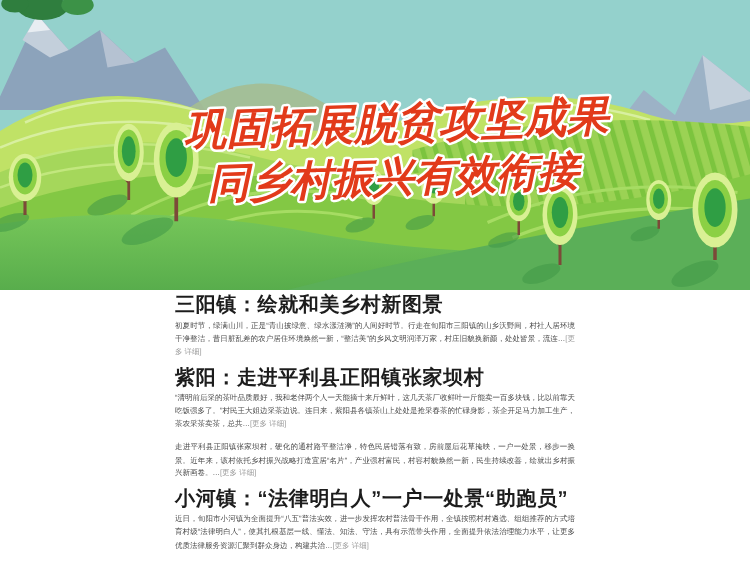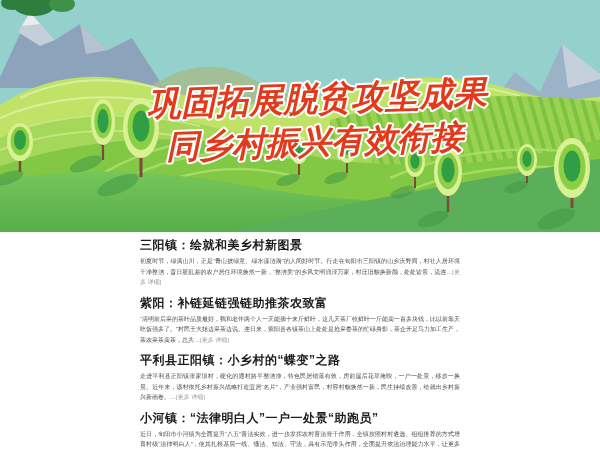--- a/index.html
+++ b/index.html
@@ -5,21 +5,21 @@
   html,body{margin:0;padding:0;}
   body{
     width:600px;height:452px;overflow:hidden;background:#ffffff;
     font-family:"Liberation Sans","DejaVu Sans",sans-serif;
   }
   .banner{position:relative;width:600px;height:232px;overflow:hidden;}
   .banner svg{display:block;}
   .content{width:320px;margin:0 auto;padding-top:6px;}
   .article{margin-bottom:8px;}
   .article h3{
-    margin:0 0 4px 0;font-size:12px;line-height:14px;font-weight:bold;
+    margin:0 0 4px 0;font-size:16px;line-height:14px;font-weight:bold;
     color:#1c1c1c;letter-spacing:.5px;cursor:pointer;
   }
   .article p{
     margin:0;font-size:6px;line-height:10.5px;color:#4a4a4a;
     text-align:justify;word-break:break-all;
   }
   .article a.more{color:#9a9a9a;text-decoration:none;cursor:pointer;}
   .slogan-text{
     font-family:"DejaVu Sans","Liberation Sans",sans-serif;
     font-weight:bold;font-style:italic;
@@ -181,26 +181,25 @@
 </div>
 
 <div class="content">
 
   <div class="article">
     <h3>三阳镇：绘就和美乡村新图景</h3>
     <p><span>初夏时节，绿满山川，正是“青山披绿意、绿水漾涟漪”的人间好时节。行走在旬阳市三阳镇的山乡沃野间，村社人居环境干净整洁，昔日脏乱差的农户居住环境焕然一新，“整洁美”的乡风文明润泽万家，村庄旧貌换新颜，处处皆景，流连…</span><a class="more">[更多 详细]</a></p>
   </div>
 
   <div class="article">
-    <h3>紫阳：补链延链强链助推茶农致富</h3>
+    <h3>紫阳：走进平利县正阳镇张家坝村</h3>
     <p><span>“清明前后采的茶叶品质最好，我和老伴两个人一天能摘十来斤鲜叶，这几天茶厂收鲜叶一斤能卖一百多块钱，比以前靠天吃饭强多了。”村民王大姐边采茶边说。连日来，紫阳县各镇茶山上处处是抢采春茶的忙碌身影，茶企开足马力加工生产，茶农采茶卖茶，总共…</span><a class="more">[更多 详细]</a></p>
   </div>
 
   <div class="article">
-    <h3>平利县正阳镇：小乡村的“蝶变”之路</h3>
     <p><span>走进平利县正阳镇张家坝村，硬化的通村路平整洁净，特色民居错落有致，房前屋后花草掩映，一户一处景，移步一换景。近年来，该村依托乡村振兴战略打造宜居“名片”，产业强村富民，村容村貌焕然一新，民生持续改善，绘就出乡村振兴新画卷。…</span><a class="more">[更多 详细]</a></p>
   </div>
 
   <div class="article">
     <h3>小河镇：“法律明白人”一户一处景“助跑员”</h3>
     <p><span>近日，旬阳市小河镇为全面提升“八五”普法实效，进一步发挥农村普法骨干作用，全镇按照村村遴选、组组推荐的方式培育村级“法律明白人”，使其扎根基层一线、懂法、知法、守法，具有示范带头作用，全面提升依法治理能力水平，让更多优质法律服务资源汇聚到群众身边，构建共治…</span><a class="more">[更多 详细]</a></p>
   </div>
 
 </div>
 

